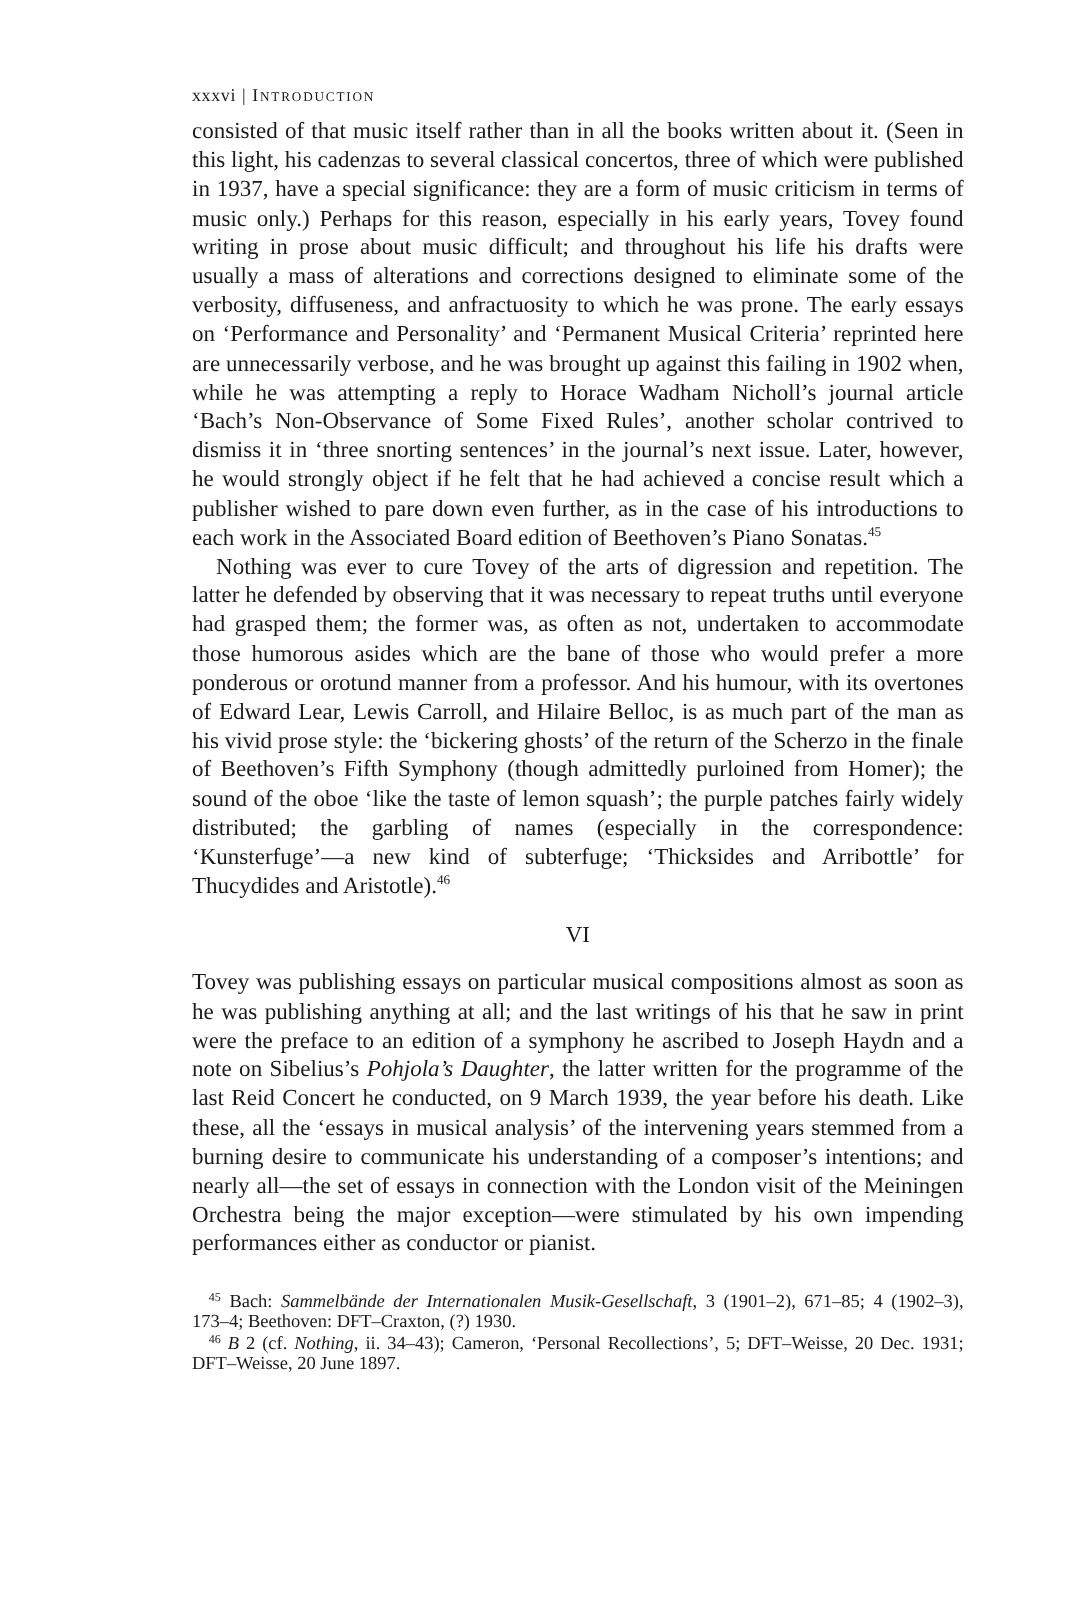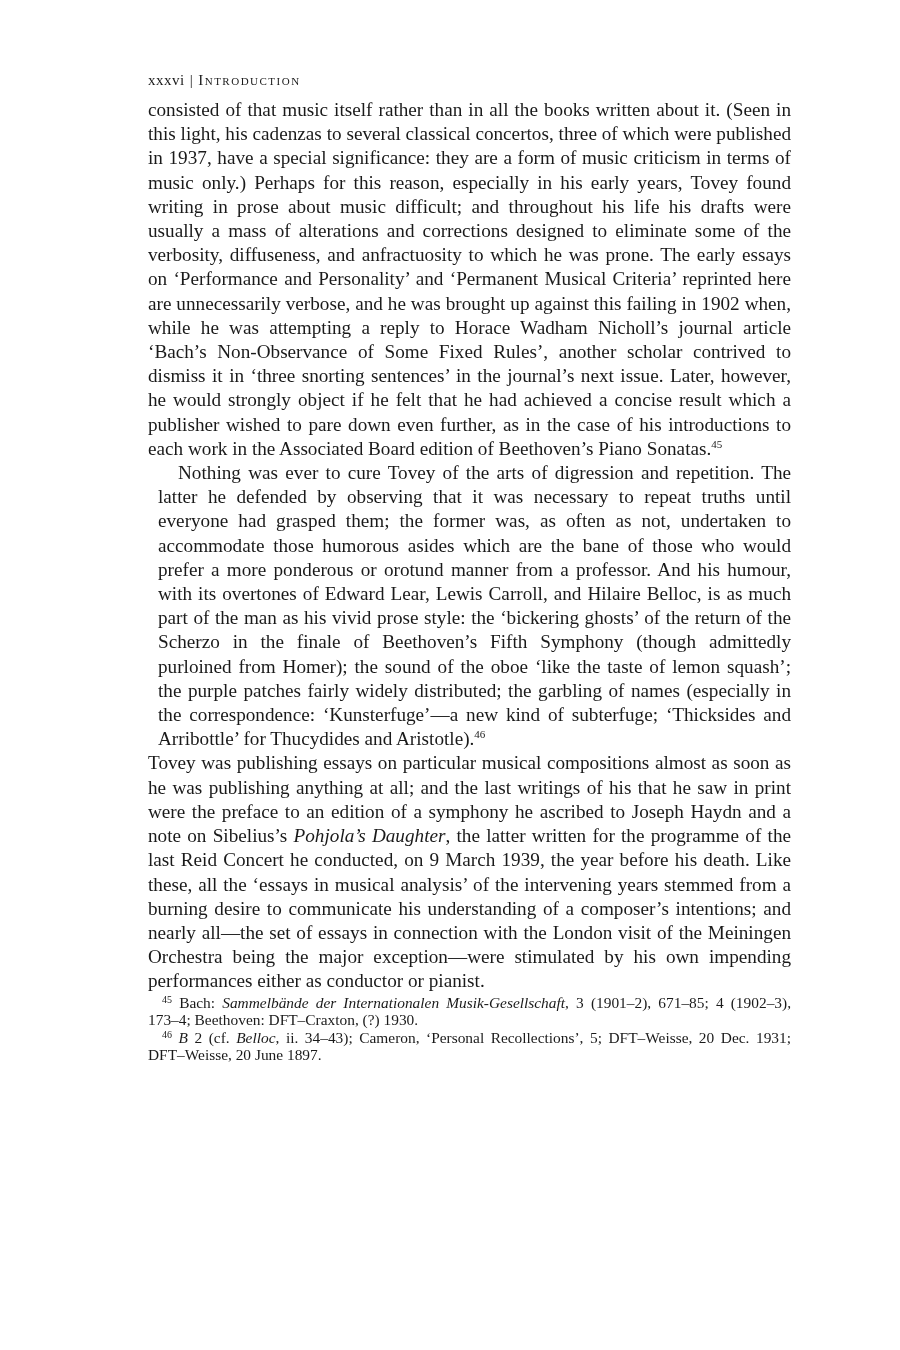--- a/index.html
+++ b/index.html
@@ -1,43 +1,44 @@
 <!DOCTYPE html>
 <html><head>
 <meta charset="utf-8">
 <style>
   html, body { margin: 0; padding: 0; background: #ffffff; }
   body { width: 900px; height: 1350px; position: relative; overflow: hidden;
          font-family: "Liberation Serif", "DejaVu Serif", serif; color: #1a1a1a; }
-  .page { position: absolute; left: 148px; top: 72px; width: 643px; }
+  .page { position: absolute; left: 160px; top: 72px; width: 643px; }
   .running-head { font-size: 15px; letter-spacing: 0.5px; margin-bottom: 6px; height: 20px; }
   .running-head .folio { }
   .running-head .sep { margin: 0 5px; }
   .running-head .title { font-variant: small-caps; letter-spacing: 1.5px; }
   .para { font-size: 19.2px; line-height: 24.2px; text-align: justify; margin: 0; }
-  .para.indent { text-indent: 20px; margin-left: 10px; }
+  .para.indent { text-indent: 20px; }
   .section-num { text-align: center; font-size: 19px; margin: 18px 0 14px 0; height: 24px; }
   sup { font-size: 11px; vertical-align: 7px; line-height: 0; }
-  .footnotes { font-size: 15.4px; line-height: 17.5px; text-align: justify; }
+  .footnotes { margin-top: 26px; font-size: 15.4px; line-height: 17.5px; text-align: justify; }
   .fn { margin: 0; text-indent: 14px; }
   .fn sup { font-size: 10px; vertical-align: 5px; }
   i { }
 </style>
 </head>
 <body>
 
 <div class="page">
   <div class="running-head">
     <span class="folio">xxxvi</span><span class="sep">|</span><span class="title">Introduction</span>
   </div>
 
   <p class="para"><span>consisted of that music itself rather than in all the books written about it. (Seen in this light, his cadenzas to several classical concertos, three of which were published in 1937, have a special significance: they are a form of music criticism in terms of music only.) Perhaps for this reason, especially in his early years, Tovey found writing in prose about music difficult; and throughout his life his drafts were usually a mass of alterations and corrections designed to eliminate some of the verbosity, diffuseness, and anfractuosity to which he was prone. The early essays on ‘Performance and Personality’ and ‘Permanent Musical Criteria’ reprinted here are unnecessarily verbose, and he was brought up against this failing in 1902 when, while he was attempting a reply to Horace Wadham Nicholl’s journal article ‘Bach’s Non-Observance of Some Fixed Rules’, another scholar contrived to dismiss it in ‘three snorting sentences’ in the journal’s next issue. Later, however, he would strongly object if he felt that he had achieved a concise result which a publisher wished to pare down even further, as in the case of his introductions to each work in the Associated Board edition of Beethoven’s Piano Sonatas.</span><sup>45</sup></p>
 
   <p class="para indent"><span>Nothing was ever to cure Tovey of the arts of digression and repetition. The latter he defended by observing that it was necessary to repeat truths until everyone had grasped them; the former was, as often as not, undertaken to accommodate those humorous asides which are the bane of those who would prefer a more ponderous or orotund manner from a professor. And his humour, with its overtones of Edward Lear, Lewis Carroll, and Hilaire Belloc, is as much part of the man as his vivid prose style: the ‘bickering ghosts’ of the return of the Scherzo in the finale of Beethoven’s Fifth Symphony (though admittedly purloined from Homer); the sound of the oboe ‘like the taste of lemon squash’; the purple patches fairly widely distributed; the garbling of names (especially in the correspondence: ‘Kunsterfuge’—a new kind of subterfuge; ‘Thicksides and Arribottle’ for Thucydides and Aristotle).</span><sup>46</sup></p>
 
+  <div class="section-num">VI</div>
 
   <p class="para"><span>Tovey was publishing essays on particular musical compositions almost as soon as he was publishing anything at all; and the last writings of his that he saw in print were the preface to an edition of a symphony he ascribed to Joseph Haydn and a note on Sibelius’s </span><i>Pohjola’s Daughter</i><span>, the latter written for the programme of the last Reid Concert he conducted, on 9 March 1939, the year before his death. Like these, all the ‘essays in musical analysis’ of the intervening years stemmed from a burning desire to communicate his understanding of a composer’s intentions; and nearly all—the set of essays in connection with the London visit of the Meiningen Orchestra being the major exception—were stimulated by his own impending performances either as conductor or pianist.</span></p>
 
   <div class="footnotes">
     <p class="fn"><sup>45</sup> <span>Bach: </span><i>Sammelbände der Internationalen Musik-Gesellschaft</i><span>, 3 (1901–2), 671–85; 4 (1902–3), 173–4; Beethoven: DFT–Craxton, (?) 1930.</span></p>
-    <p class="fn"><sup>46</sup> <i>B</i><span> 2 (cf. </span><i>Belloc</i><span>, ii. 34–43); Cameron, ‘Personal Recollections’, 5; DFT–Weisse, 20 Dec. 1931; DFT–Weisse, 20 June 1897.</span></p>
+    <p class="fn"><sup>46</sup> <i>B</i><span> 2 (cf. </span><i>Nothing</i><span>, ii. 34–43); Cameron, ‘Personal Recollections’, 5; DFT–Weisse, 20 Dec. 1931; DFT–Weisse, 20 June 1897.</span></p>
   </div>
 </div>
 
 </body></html>

